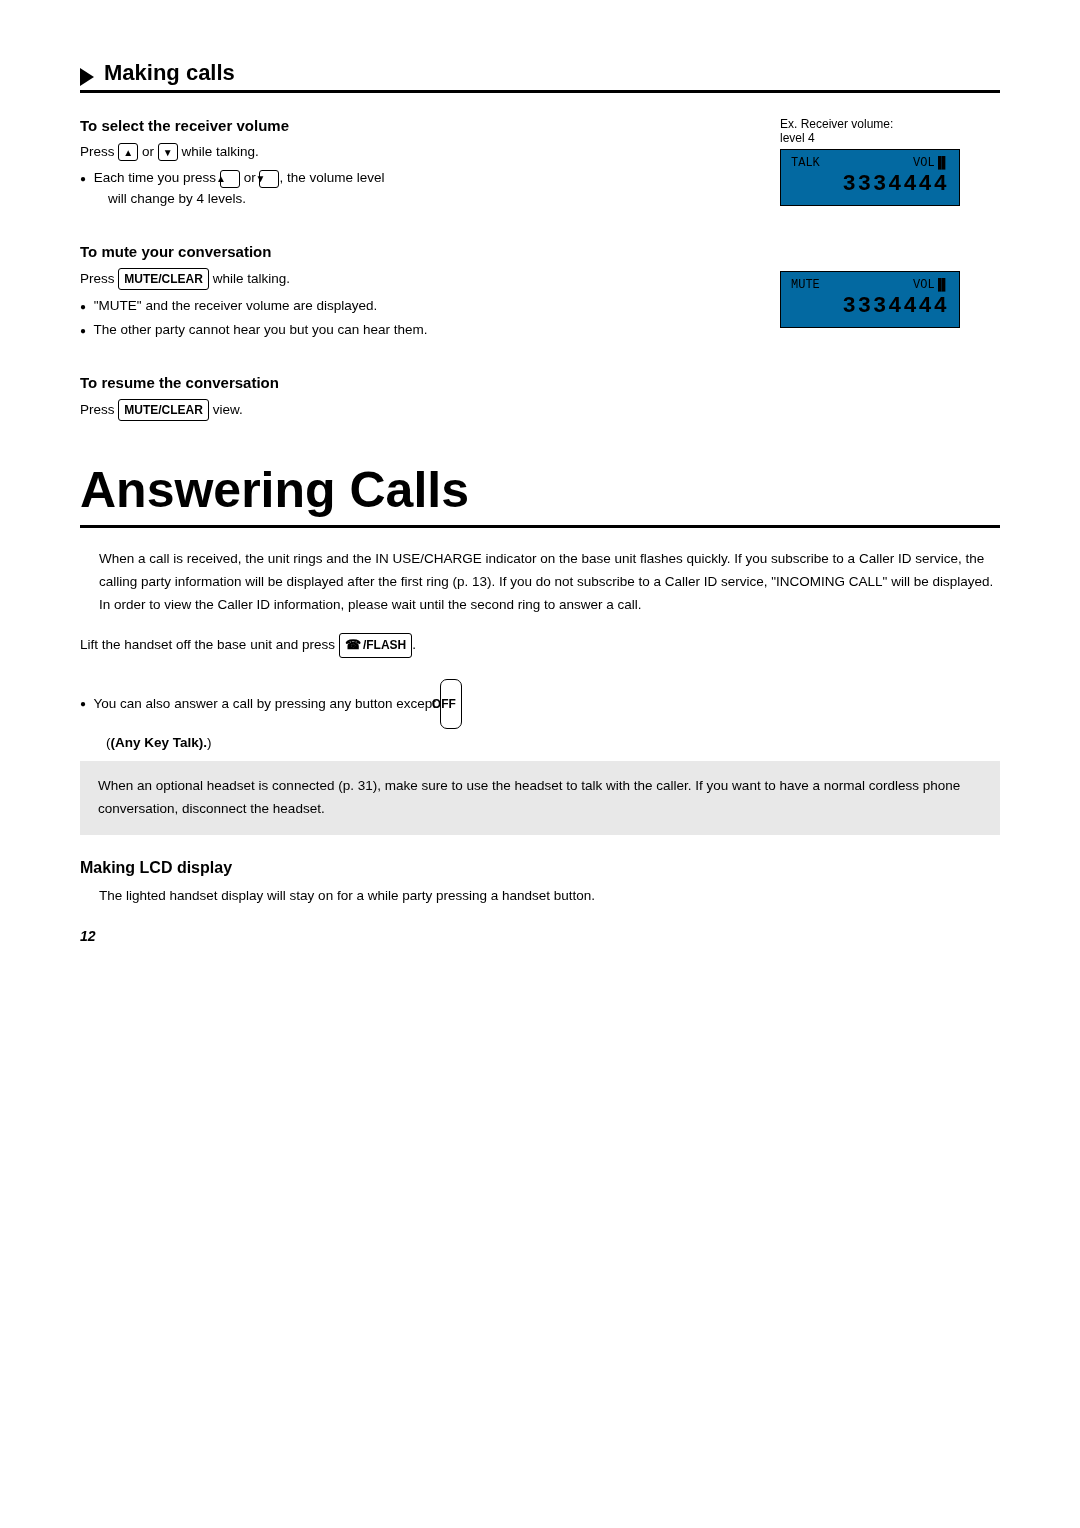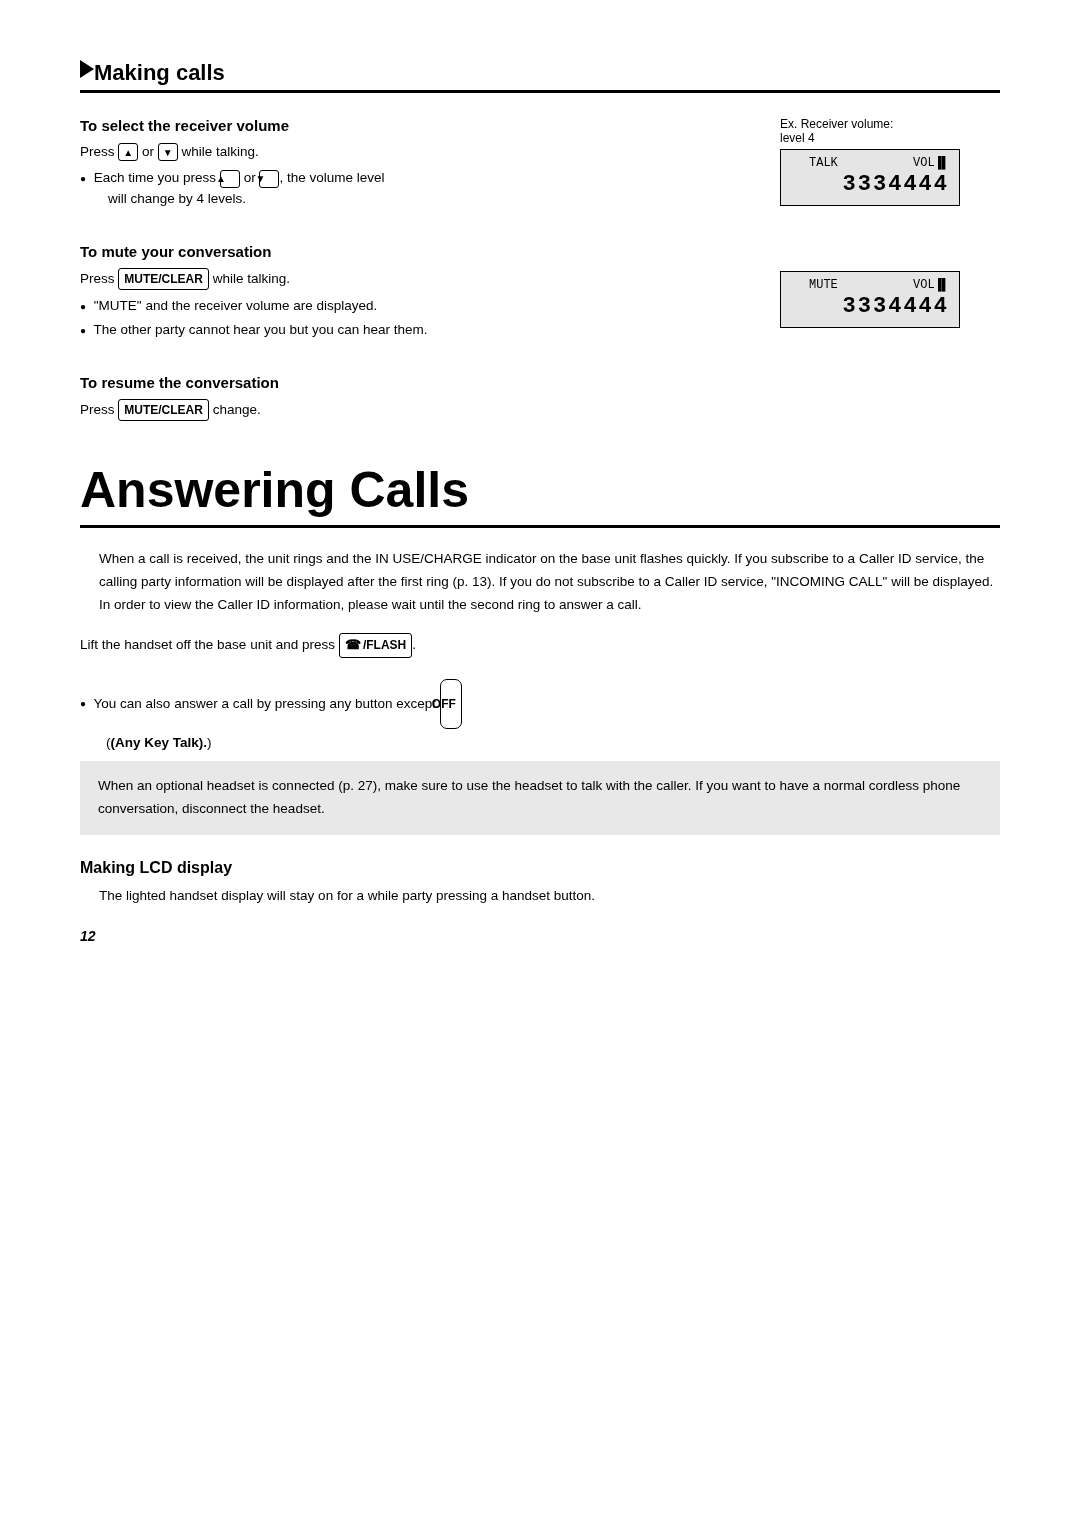--- a/index.html
+++ b/index.html
@@ -10,21 +10,22 @@
       font-size: 14px;
       color: #000;
       width: 1080px;
       min-height: 1528px;
       padding: 60px 80px 60px 80px;
     }
 
     
     .section-header {
       display: flex;
-      align-items: flex-start;
+      align-items: flex-end;
+      gap: 10px;
       margin-bottom: 4px;
     }
 
     .section-header-arrow {
       display: inline-block;
       width: 0;
       height: 0;
       border-top: 9px solid transparent;
       border-bottom: 9px solid transparent;
       border-left: 14px solid #000;
@@ -78,23 +79,23 @@
 
     .bullet-item::before {
       content: "●";
       margin-right: 4px;
       font-size: 10px;
     }
 
     
     .lcd-box {
       border: 1.5px solid #000;
-      padding: 6px 10px 8px 28px;
+      padding: 6px 10px 8px 10px;
       font-family: 'Courier New', Courier, monospace;
-      background: #e5e5e5;
+      background: #0369a1;
       width: 180px;
     }
 
     .lcd-top-row {
       display: flex;
       justify-content: space-between;
       align-items: center;
       font-size: 12px;
       margin-bottom: 2px;
     }
@@ -300,21 +301,21 @@
       </div>
     </div>
   </div>
 </div>
 
 <div style="margin-bottom: 40px;">
   <div class="subsection-title">To resume the conversation</div>
   <p class="instruction-text">
     <span>Press</span>
     <span class="mute-key"><span>MUTE/CLEAR</span></span>
-    <span>change.</span>
+    <span>view.</span>
   </p>
 </div>
 
 <div class="page-title">Answering Calls</div>
 <hr class="page-title-divider">
 
 <p class="body-text">When a call is received, the unit rings and the IN USE/CHARGE indicator on the base unit flashes quickly. If you subscribe to a Caller ID service, the calling party information will be displayed after the first ring (p. 13). If you do not subscribe to a Caller ID service, "INCOMING CALL" will be displayed. In order to view the Caller ID information, please wait until the second ring to answer a call.</p>
 
 <p class="lift-text">
   <span>Lift the handset off the base unit and press</span>
@@ -326,21 +327,21 @@
 
 <p class="bullet-item" style="margin-bottom: 4px;">
   <span>You can also answer a call by pressing any button except</span>
   <span class="off-btn"><span>OFF</span></span>
 </p>
 <p class="instruction-text" style="padding-left: 26px;">
   (<strong style="font-weight:bold; font-style:normal;">(Any Key Talk).</strong>)
 </p>
 
 <div class="gray-box">
-  <span>When an optional headset is connected (p. 27), make sure to use the headset to talk with the caller. If you want to have a normal cordless phone conversation, disconnect the headset.</span>
+  <span>When an optional headset is connected (p. 31), make sure to use the headset to talk with the caller. If you want to have a normal cordless phone conversation, disconnect the headset.</span>
 </div>
 
 <div>
   <div class="bold-subsection">Making LCD display</div>
   <p class="body-text">The lighted handset display will stay on for a while party pressing a handset button.</p>
 </div>
 
 <div class="page-number">12</div>
 
 </body></html>

